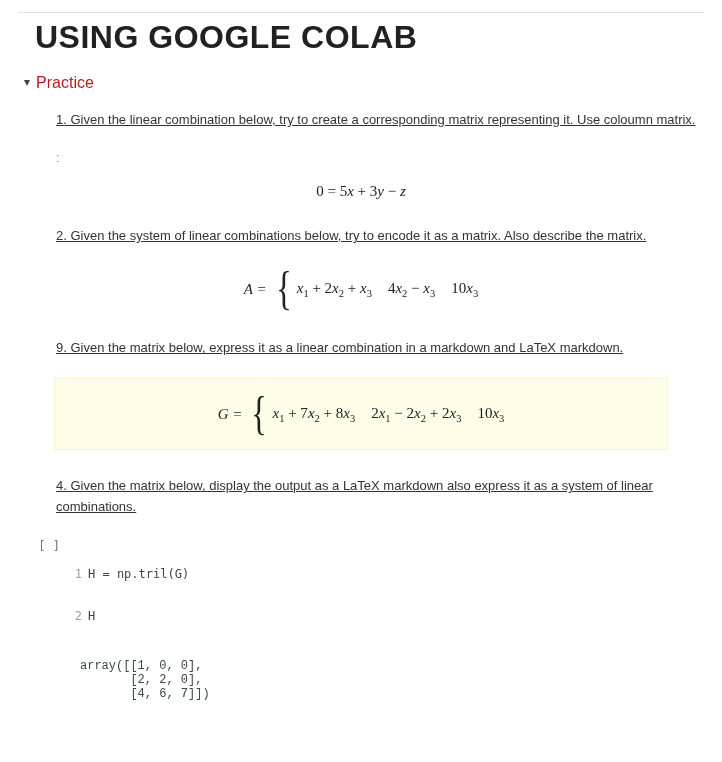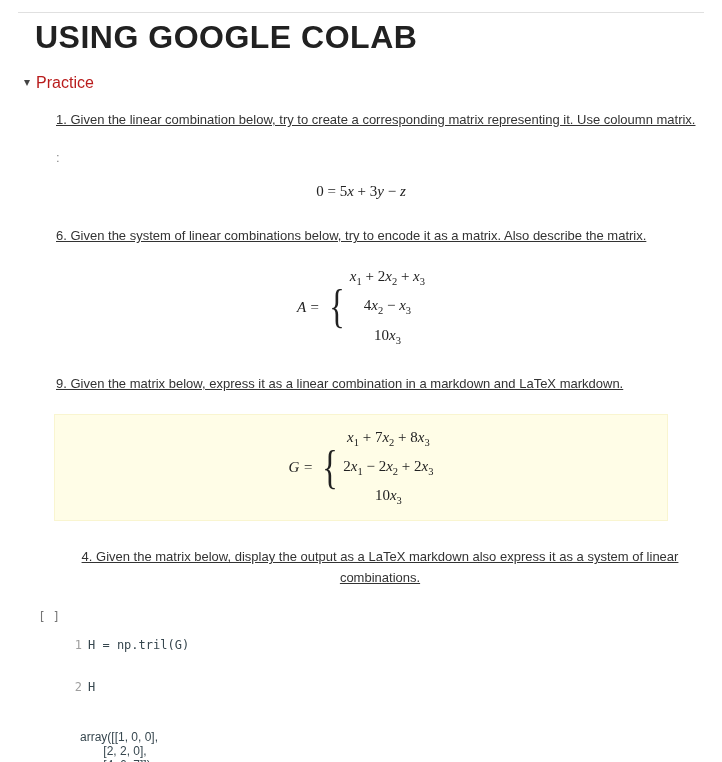--- a/index.html
+++ b/index.html
@@ -8,47 +8,47 @@
   .page-title{font-size:32px;font-weight:600;letter-spacing:.5px;margin:6px 0 18px 17px;}
   .section-row{display:flex;align-items:center;gap:6px;margin:0 0 18px 6px;}
   .arrow{font-size:12px;color:#444;transform:translateY(-1px);}
   .section-title{font-size:16px;color:#b91c1c;}
   .problem{font-size:13px;color:#333;line-height:1.55;margin:0 0 20px 38px;text-decoration:underline;}
   .eq{font-family:'Times New Roman',Times,serif;text-align:center;margin:6px auto 26px auto;font-size:15px;}
   .eq .mi{font-style:italic;}
   .eq sub{font-size:70%;}
   .brace-wrap{display:inline-flex;align-items:center;justify-content:center;}
   .brace{font-family:'Times New Roman',serif;font-size:46px;line-height:1;display:inline-block;transform:scaleX(.7);margin-right:2px;}
-  .brace-lines{display:inline-flex;flex-direction:column;gap:6px;line-height:1.35;}
+  .brace-lines{display:inline-flex;flex-direction:row;gap:16px;line-height:1.35;}
   .yellow-box{background:#fffde7;border:1px solid #f9f5d0;padding:12px 8px;margin:0 36px 26px 36px;}
   .cell{display:flex;margin:0 0 8px 14px;}
   .gutter{color:#757575;font-family:Menlo,Consolas,monospace;font-size:12px;width:28px;flex-shrink:0;text-align:right;padding-right:8px;}
   .lines{font-family:Menlo,Consolas,monospace;font-size:12px;color:#37474f;white-space:pre;}
   .lines .ln{display:flex;}
   .lines .lnno{color:#9e9e9e;width:14px;flex-shrink:0;text-align:right;margin-right:6px;}
-  .out{font-family:Liberation Sans, sans-serif;font-size:12px;color:#37474f;white-space:pre;margin:0 0 18px 62px;}
+  .out{font-family:Liberation Mono, monospace;font-size:12px;color:#37474f;white-space:pre;margin:0 0 18px 62px;}
 </style>
 </head>
 <body>
 
 <div class="top-rule"></div>
 <div class="page-title">USING GOOGLE COLAB</div>
 
 <div class="section-row">
   <span class="arrow">▾</span>
   <span class="section-title">Practice</span>
 </div>
 
 <div class="problem">1. Given the linear combination below, try to create a corresponding matrix representing it. Use coloumn matrix.</div>
 <div style="margin-left:38px;color:#888;font-size:13px;margin-bottom:18px;">:</div>
 <div class="eq">
   <span>0 = 5<span class="mi">x</span> + 3<span class="mi">y</span> − <span class="mi">z</span></span>
 </div>
 
-<div class="problem">6. Given the system of linear combinations below, try to encode it as a matrix. Also describe the matrix.</div>
+<div class="problem">2. Given the system of linear combinations below, try to encode it as a matrix. Also describe the matrix.</div>
 <div class="eq">
   <span class="brace-wrap">
     <span class="mi" style="margin-right:6px;"><span>A =</span></span>
     <span class="brace">{</span>
     <span class="brace-lines">
       <span><span class="mi">x</span><sub>1</sub> + 2<span class="mi">x</span><sub>2</sub> + <span class="mi">x</span><sub>3</sub></span>
       <span>4<span class="mi">x</span><sub>2</sub> − <span class="mi">x</span><sub>3</sub></span>
       <span>10<span class="mi">x</span><sub>3</sub></span>
     </span>
   </span>
@@ -62,21 +62,21 @@
       <span class="brace">{</span>
       <span class="brace-lines">
         <span><span class="mi">x</span><sub>1</sub> + 7<span class="mi">x</span><sub>2</sub> + 8<span class="mi">x</span><sub>3</sub></span>
         <span>2<span class="mi">x</span><sub>1</sub> − 2<span class="mi">x</span><sub>2</sub> + 2<span class="mi">x</span><sub>3</sub></span>
         <span>10<span class="mi">x</span><sub>3</sub></span>
       </span>
     </span>
   </div>
 </div>
 
-<div class="problem" style="margin-bottom:22px;text-align:center;">4. Given the matrix below, display the output as a LaTeX markdown also express it as a system of linear combinations.</div>
+<div class="problem" style="margin-bottom:22px;">4. Given the matrix below, display the output as a LaTeX markdown also express it as a system of linear combinations.</div>
 
 <div class="cell">
   <div class="gutter">[ ]</div>
   <div class="lines">
     <div class="ln"><span class="lnno">1</span><span>H = np.tril(G)</span></div>
     <div class="ln"><span class="lnno">2</span><span>H</span></div>
   </div>
 </div>
 <div class="out">array([[1, 0, 0],
        [2, 2, 0],

